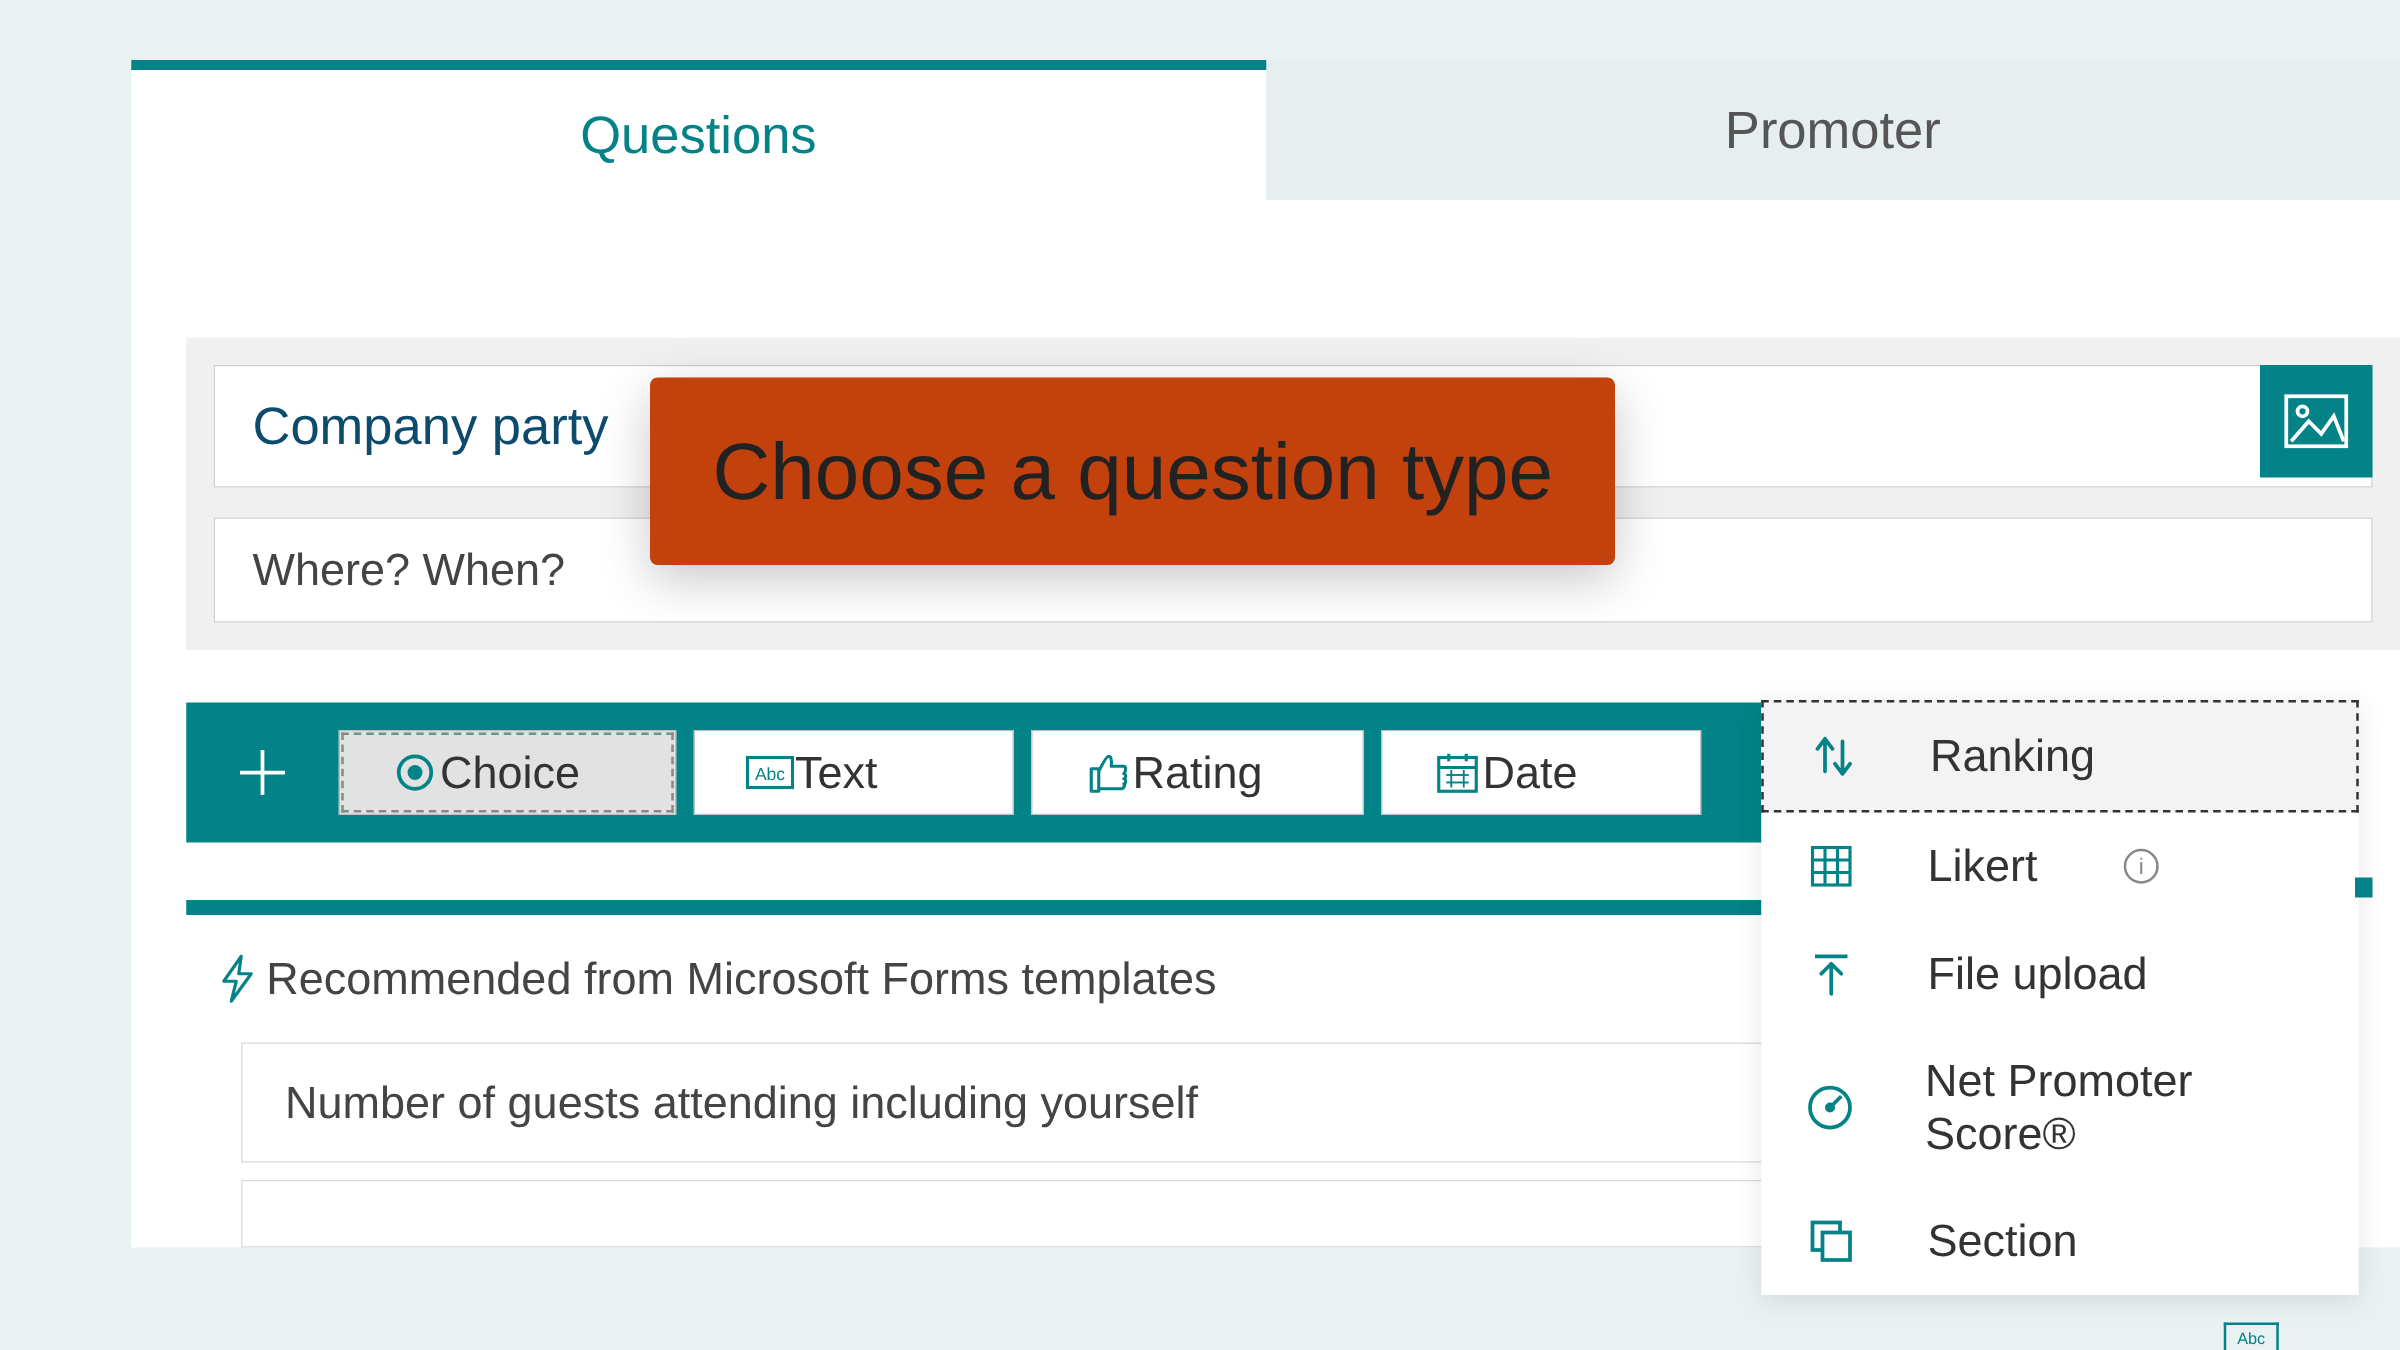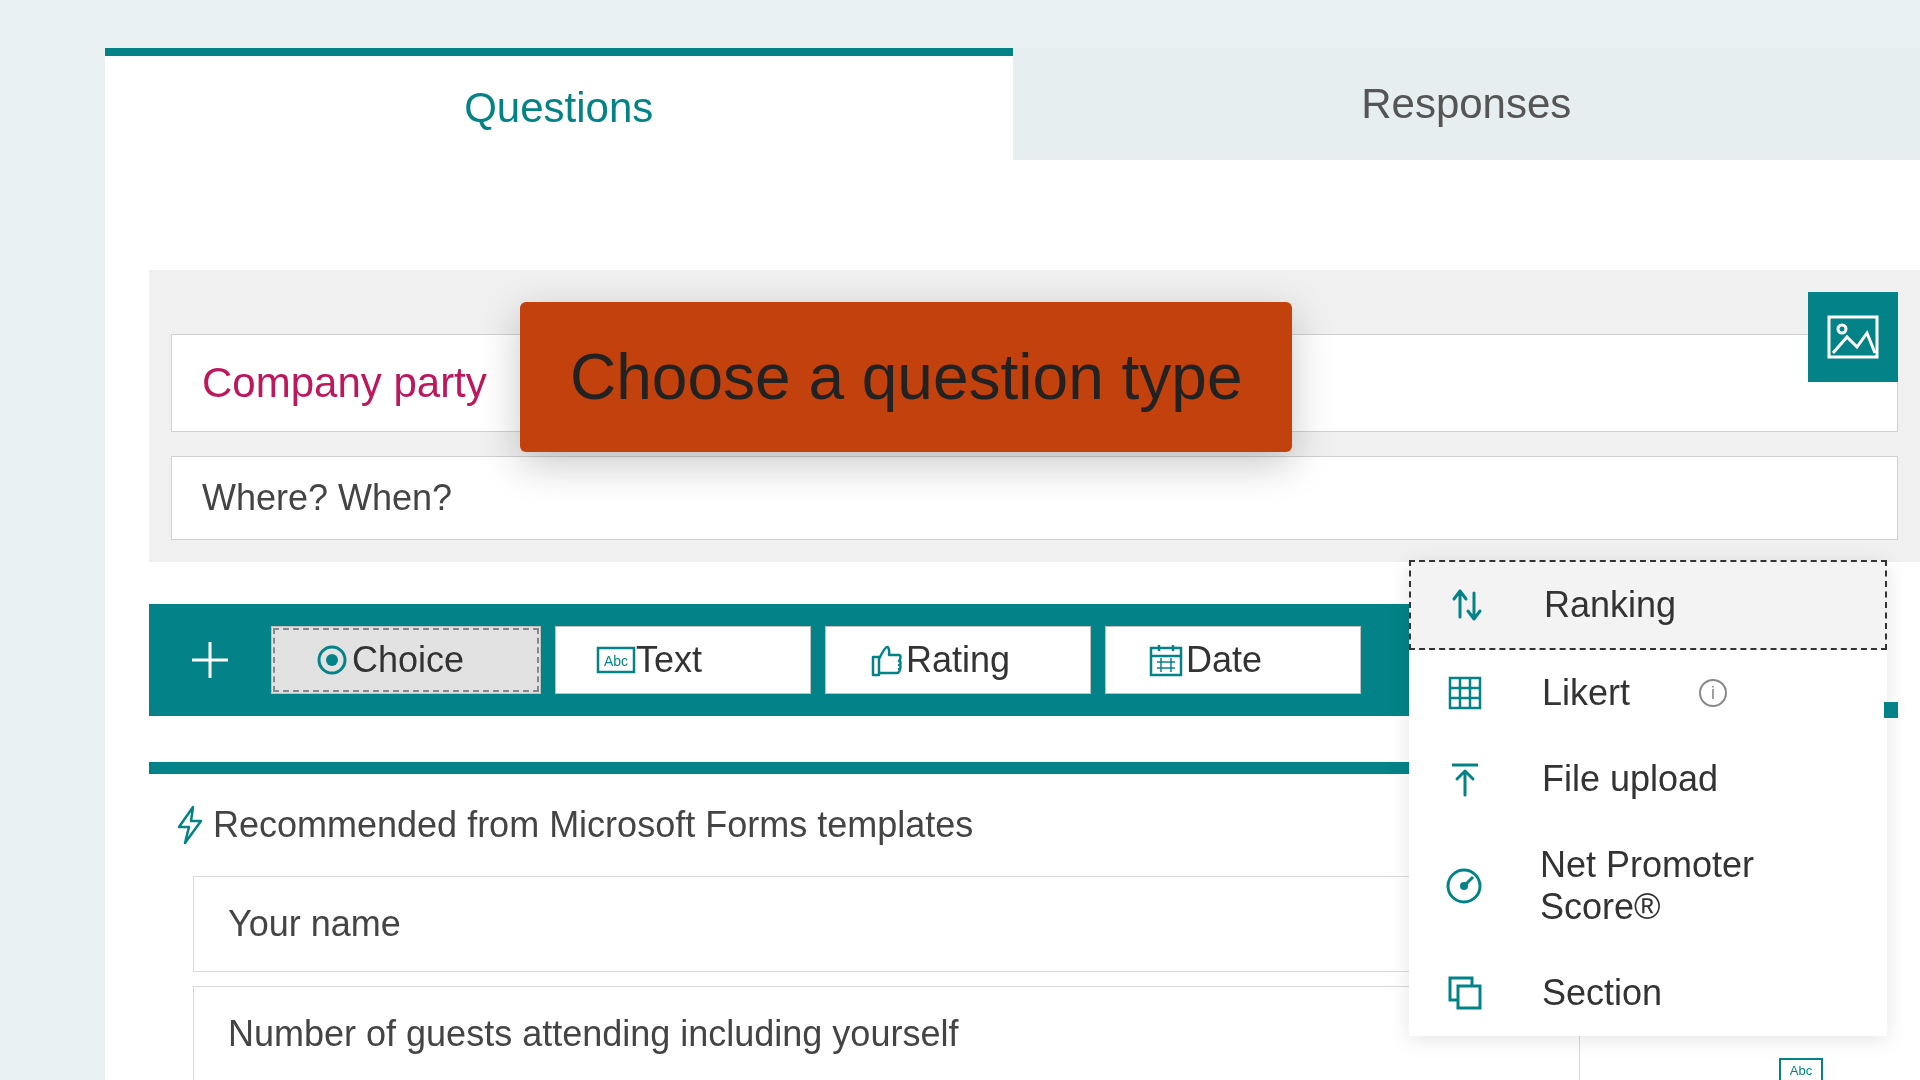--- a/index.html
+++ b/index.html
@@ -49,23 +49,22 @@
   margin-left: 44px;
   margin-right: 0px;
   padding: 22px 22px 22px 22px;
   position: relative;
 }
 .title-box {
   background: #ffffff;
   border: 1px solid #d0d0d0;
   padding: 24px 30px;
   font-size: 42px;
-  color: #be185d;
+  color: #0c4a6e;
   margin-bottom: 24px;
-  margin-top: 42px;
 }
 .desc-box {
   background: #ffffff;
   border: 1px solid #d0d0d0;
   padding: 20px 30px;
   font-size: 36px;
   color: #444;
 }
 .image-btn {
   position: absolute;
@@ -224,21 +223,21 @@
 </style>
 </head>
 <body>
 
 <div class="page">
   <div class="tabs">
     <div class="tab active">
       <span>Questions</span>
     </div>
     <div class="tab">
-      <span>Responses</span>
+      <span>Promoter</span>
     </div>
   </div>
 
   <div class="body-area">
 
     <div class="form-header">
       <div class="title-box">
         <span>Company party</span>
       </div>
       <div class="image-btn">
@@ -306,23 +305,20 @@
     <div class="green-bar"></div>
 
     <div class="recommend-section">
       <div class="recommend-header">
         <svg width="30" height="40" viewBox="0 0 30 40">
           <path d="M18 2 L4 22 H14 L10 38 L26 16 H16 Z" stroke="#038387" stroke-width="2.5" fill="none" stroke-linejoin="round"></path>
         </svg>
         <span>Recommended from Microsoft Forms templates</span>
       </div>
       <div class="recommend-item">
-        <span>Your name</span>
-      </div>
-      <div class="recommend-item">
         <span>Number of guests attending including yourself</span>
       </div>
       <div class="recommend-item">
         
       </div>
     </div>
 
   </div>
 </div>
 

